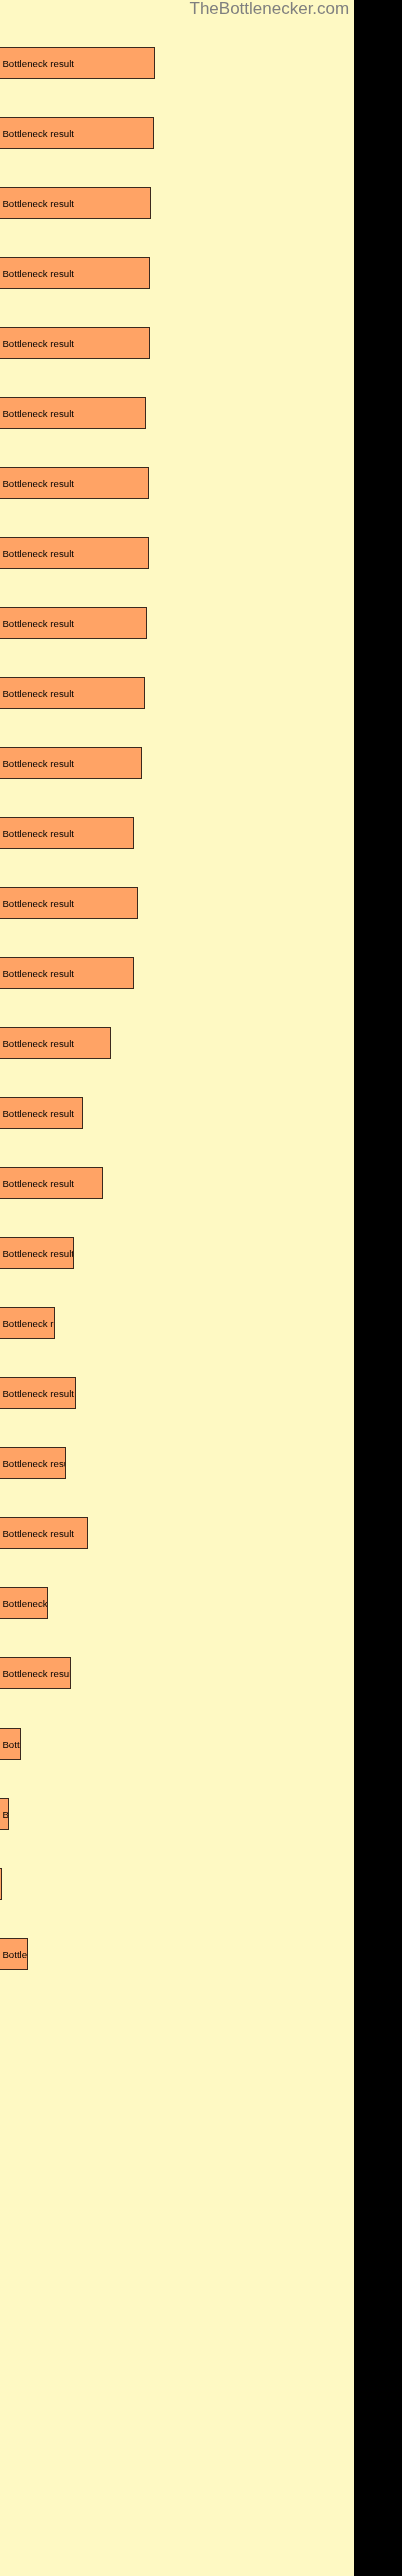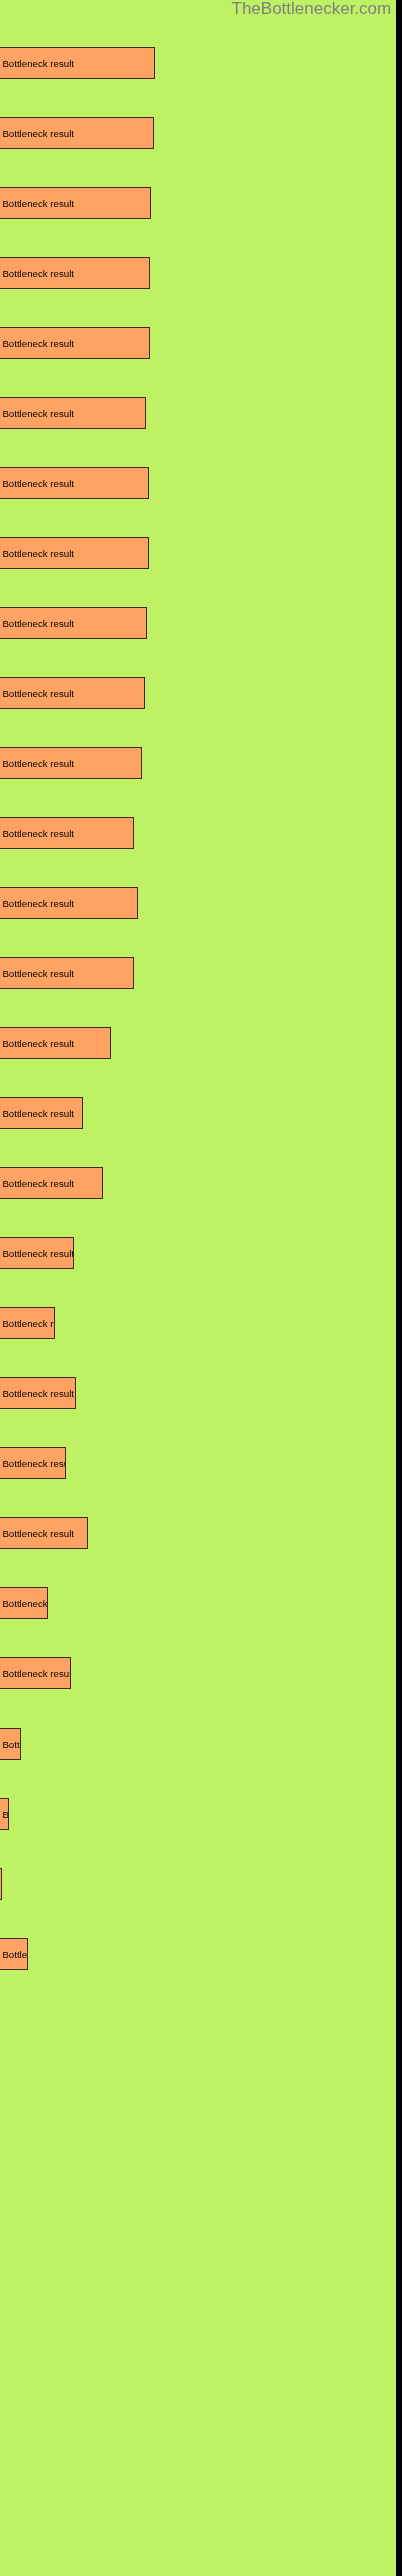--- a/index.html
+++ b/index.html
@@ -14,23 +14,23 @@
     position: relative;
     overflow: hidden;
     font-family: "Liberation Sans", sans-serif;
     -webkit-font-smoothing: antialiased;
   }
 
   #chart-root {
     position: absolute;
     left: 0;
     top: 0;
-    width: 396px;
+    width: 354px;
     height: 2576px;
-    background: #bef264;
+    background: #fef9c3;
   }
 
   #chart-title {
     position: absolute;
     right: 4.8px;
     top: -0.8px;
     font-size: 17px;
     line-height: 19.3px;
     color: #7f7f7f;
     letter-spacing: 0px;

